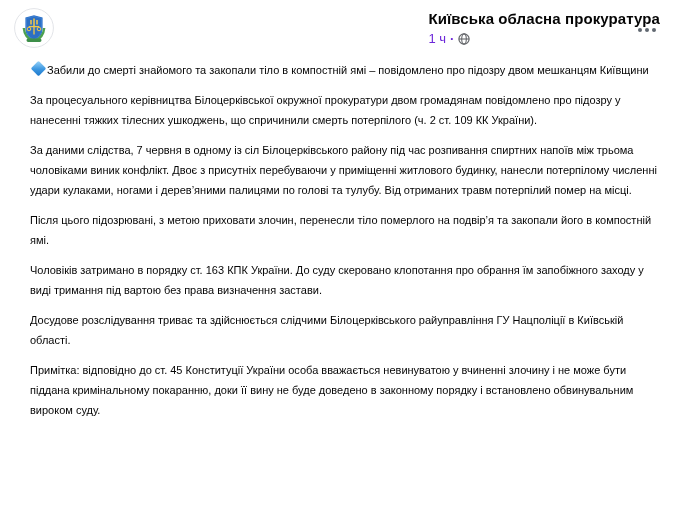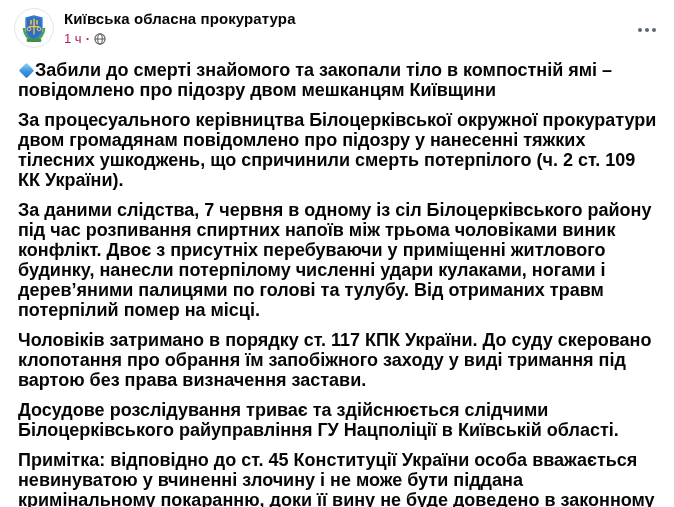--- a/index.html
+++ b/index.html
@@ -4,33 +4,33 @@
 <style>
   html,body{margin:0;padding:0;}
   body{
     width:674px;height:507px;background:#ffffff;overflow:hidden;
     font-family:"Liberation Sans", sans-serif;color:#050505;
     -webkit-font-smoothing:antialiased;
   }
   .post{padding:8px 14px 0 14px;}
 
   
-  .post-header{display:flex;align-items:flex-start;position:relative;margin-bottom:12px;}
+  .post-header{display:flex;align-items:flex-start;position:relative;margin-bottom:12px;justify-content:space-between;}
   .avatar{width:40px;height:40px;border-radius:50%;flex:0 0 40px;cursor:pointer;}
   .avatar svg{display:block;}
   .header-text{margin-left:10px;padding-top:1px;}
   .page-name{font-weight:700;font-size:15px;line-height:19px;letter-spacing:.1px;cursor:pointer;}
-  .meta{font-size:13px;color:#be185d;display:flex;align-items:center;gap:4px;margin-top:3px;}
+  .meta{font-size:13px;color:#6d28d9;display:flex;align-items:center;gap:4px;margin-top:3px;}
   .meta .sep{font-weight:700;}
   .globe svg{display:block;}
   .more-btn{position:absolute;right:0px;top:14px;display:flex;gap:3px;padding:6px 4px;cursor:pointer;border-radius:4px;}
   .more-btn .d{width:4px;height:4px;border-radius:50%;background:#606770;}
 
   
-  .post-body p{margin:0 0 10px 4px;font-size:18px;line-height:20px;font-weight:bold;}
+  .post-body p{margin:0 0 10px 16px;font-size:11px;line-height:20px;}
   .diamond{display:inline-block;width:17px;height:14px;position:relative;vertical-align:-2px;}
   .diamond::before{
     content:"";position:absolute;left:2.5px;top:1px;width:11px;height:11px;
     transform:rotate(45deg);border-radius:1.5px;
     background:linear-gradient(135deg,#9bd5fa 0%,#3b96e0 55%,#1e78cb 100%);
   }
 </style>
 </head>
 <body>
 
@@ -74,18 +74,19 @@
       <span class="d"></span>
       <span class="d"></span>
       <span class="d"></span>
     </div>
   </div>
 
   <div class="post-body">
     <p><span class="diamond"></span><span>Забили до смерті знайомого та закопали тіло в компостній ямі – повідомлено про підозру двом мешканцям Київщини</span></p>
     <p>За процесуального керівництва Білоцерківської окружної прокуратури двом громадянам повідомлено про підозру у нанесенні тяжких тілесних ушкоджень, що спричинили смерть потерпілого (ч. 2 ст. 109 КК України).</p>
     <p>За даними слідства, 7 червня в одному із сіл Білоцерківського району під час розпивання спиртних напоїв між трьома чоловіками виник конфлікт. Двоє з присутніх перебуваючи у приміщенні житлового будинку, нанесли потерпілому численні удари кулаками, ногами і дерев’яними палицями по голові та тулубу. Від отриманих травм потерпілий помер на місці.</p>
-    <p>Чоловіків затримано в порядку ст. 117 КПК України. До суду скеровано клопотання про обрання їм запобіжного заходу у виді тримання під вартою без права визначення застави.</p>
+    <p>Після цього підозрювані, з метою приховати злочин, перенесли тіло померлого на подвір’я та закопали його в компостній ямі.</p>
+    <p>Чоловіків затримано в порядку ст. 163 КПК України. До суду скеровано клопотання про обрання їм запобіжного заходу у виді тримання під вартою без права визначення застави.</p>
     <p>Досудове розслідування триває та здійснюється слідчими Білоцерківського райуправління ГУ Нацполіції в Київській області.</p>
     <p>Примітка: відповідно до ст. 45 Конституції України особа вважається невинуватою у вчиненні злочину і не може бути піддана кримінальному покаранню, доки її вину не буде доведено в законному порядку і встановлено обвинувальним вироком суду.</p>
   </div>
 
 </div>
 
 </body></html>

